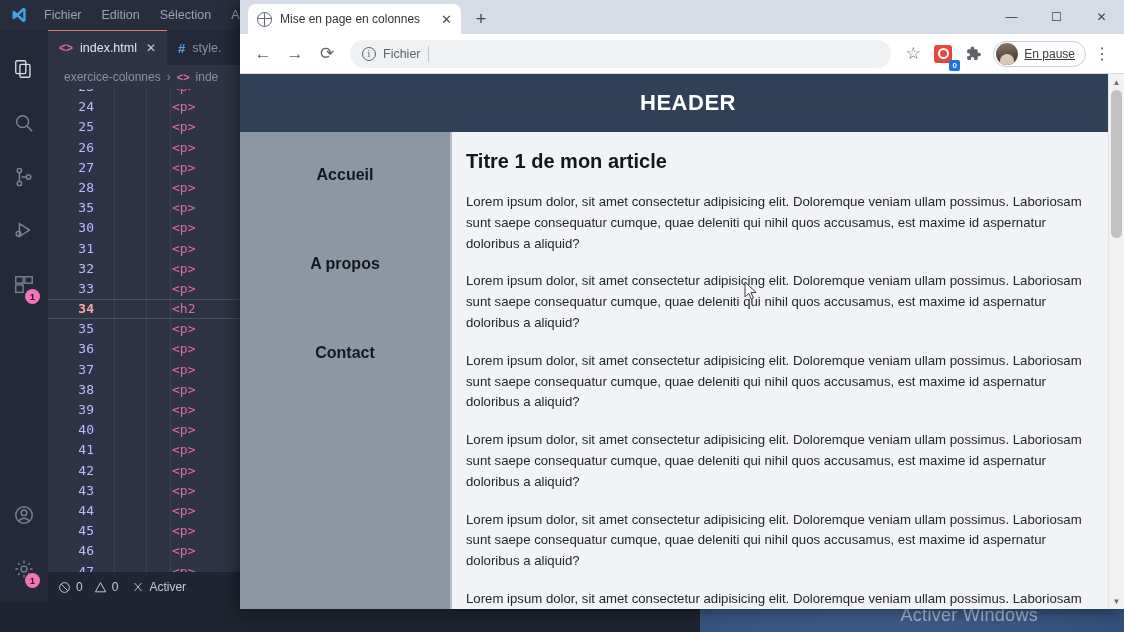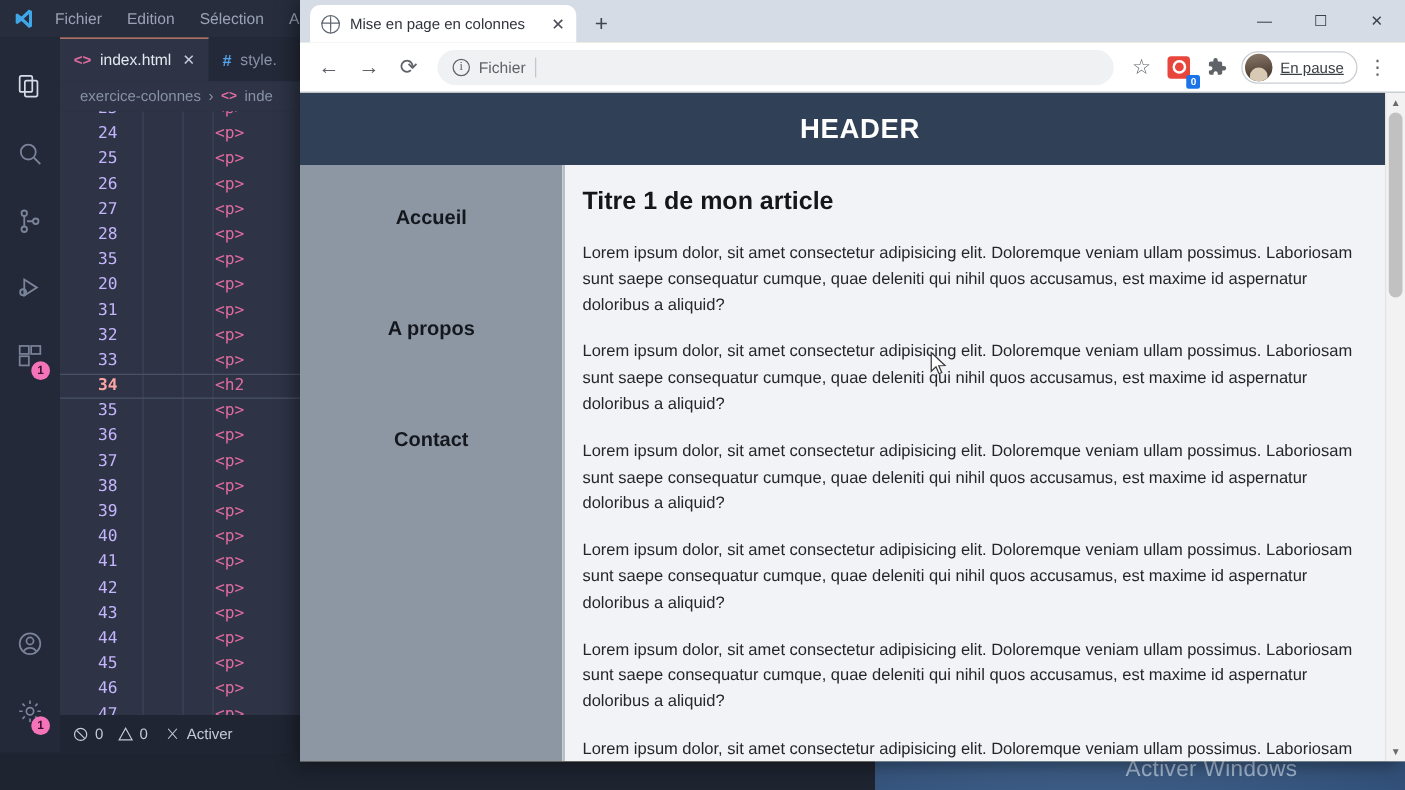--- a/index.html
+++ b/index.html
@@ -407,21 +407,21 @@
 
         <div class="codearea">
           <div class="gutter" id="gutter" style="margin-top: -12px;">
               <div class="gline">23</div>
               <div class="gline">24</div>
               <div class="gline">25</div>
               <div class="gline">26</div>
               <div class="gline">27</div>
               <div class="gline">28</div>
               <div class="gline">35</div>
-              <div class="gline">20</div>
+              <div class="gline">30</div>
               <div class="gline">31</div>
               <div class="gline">32</div>
               <div class="gline">33</div>
               <div class="gline current">34</div>
               <div class="gline">35</div>
               <div class="gline">36</div>
               <div class="gline">37</div>
               <div class="gline">38</div>
               <div class="gline">39</div>
               <div class="gline">40</div>

